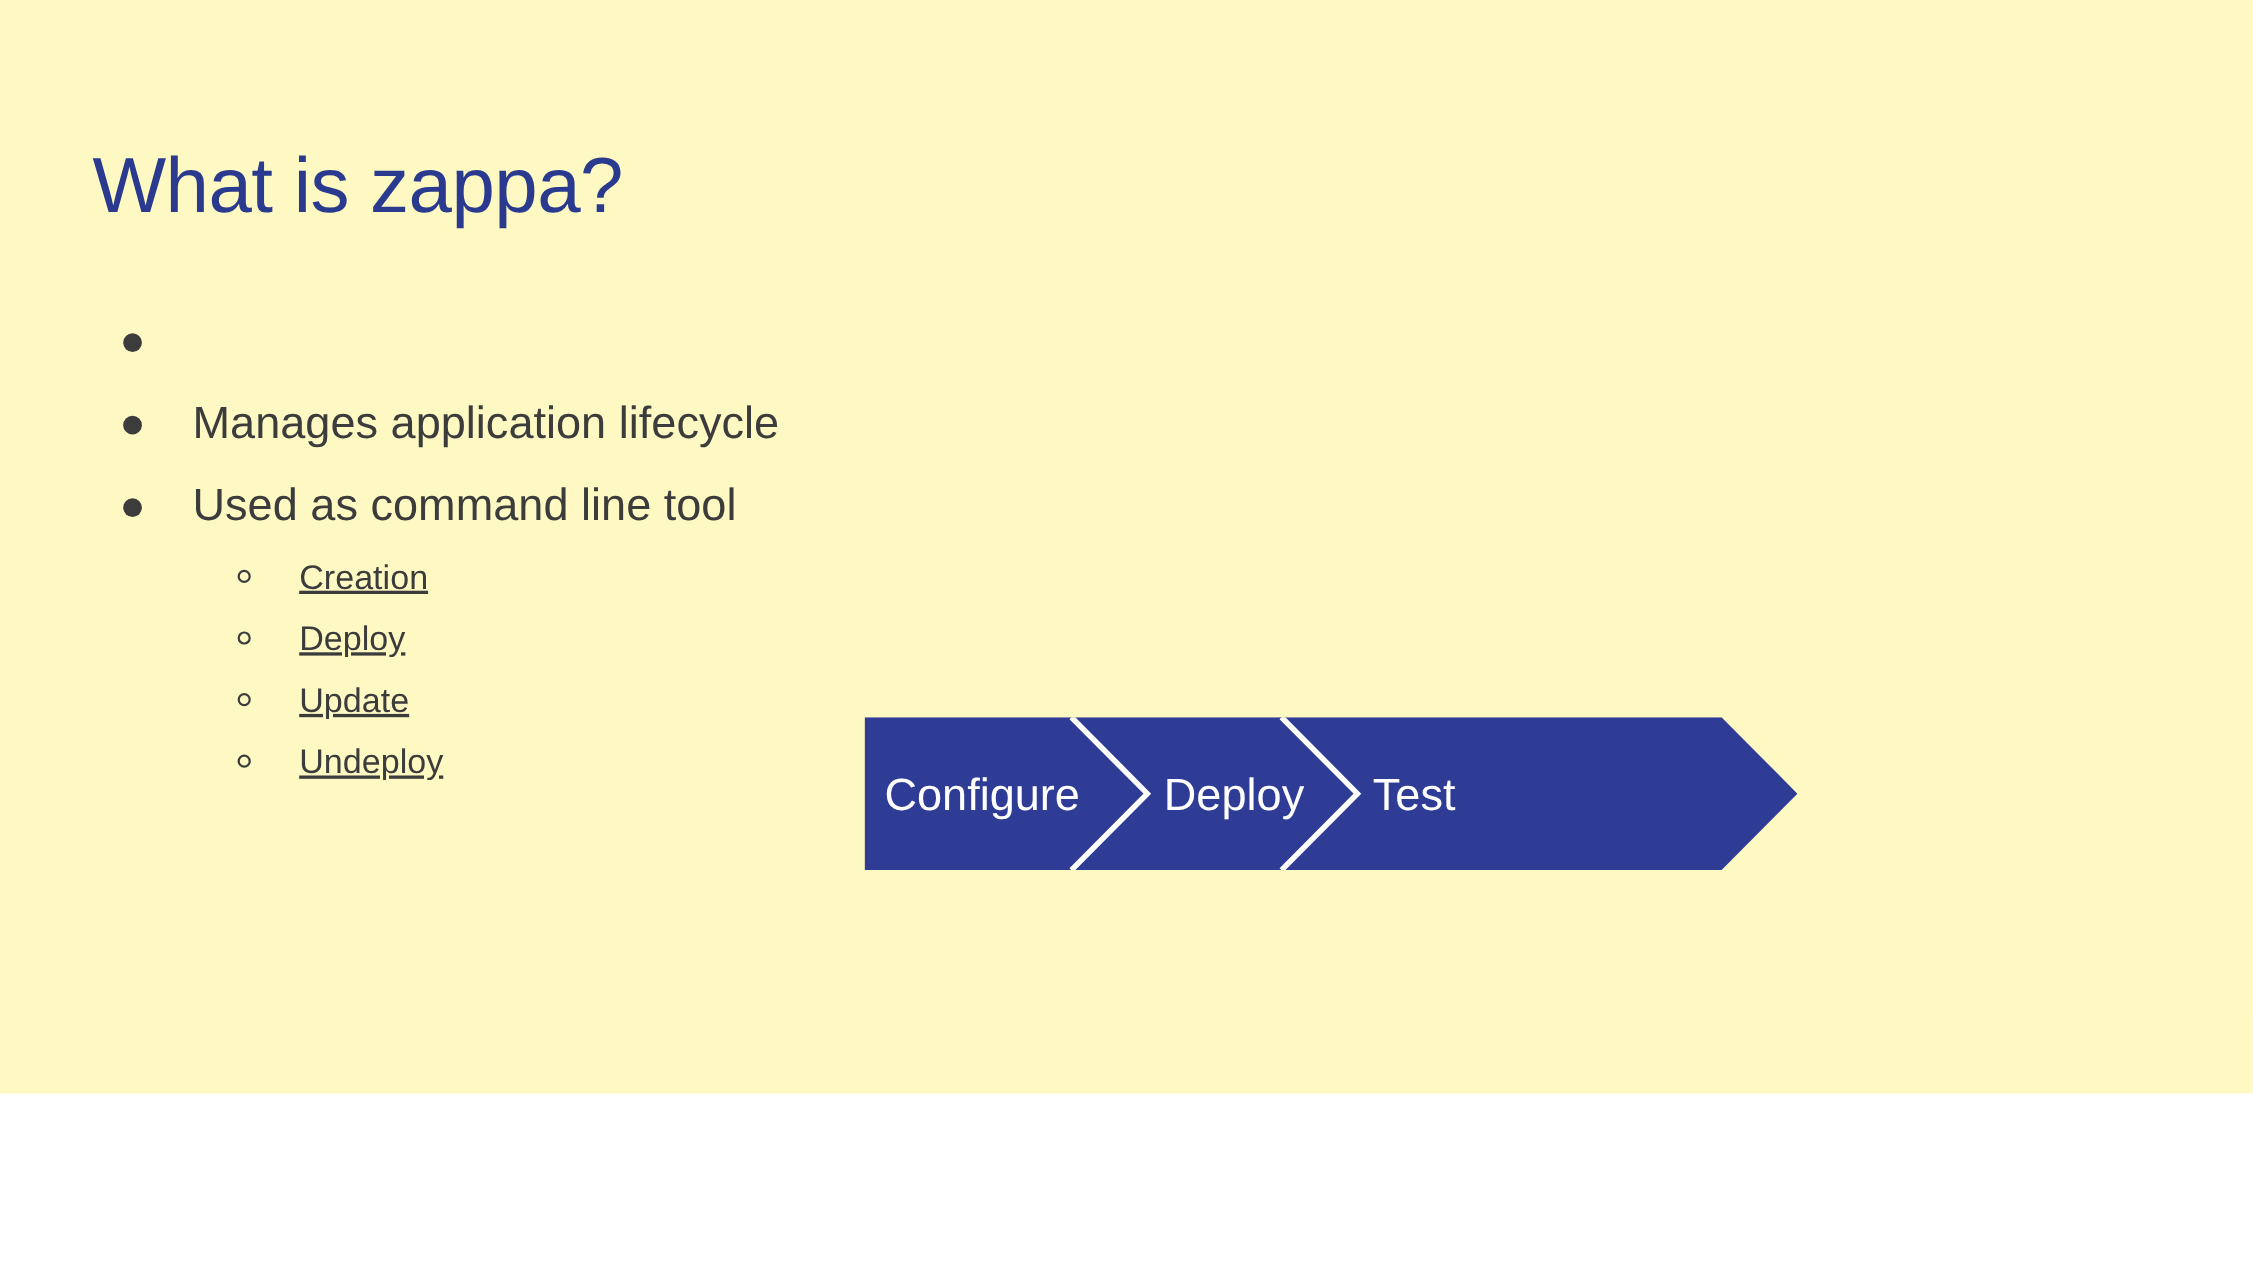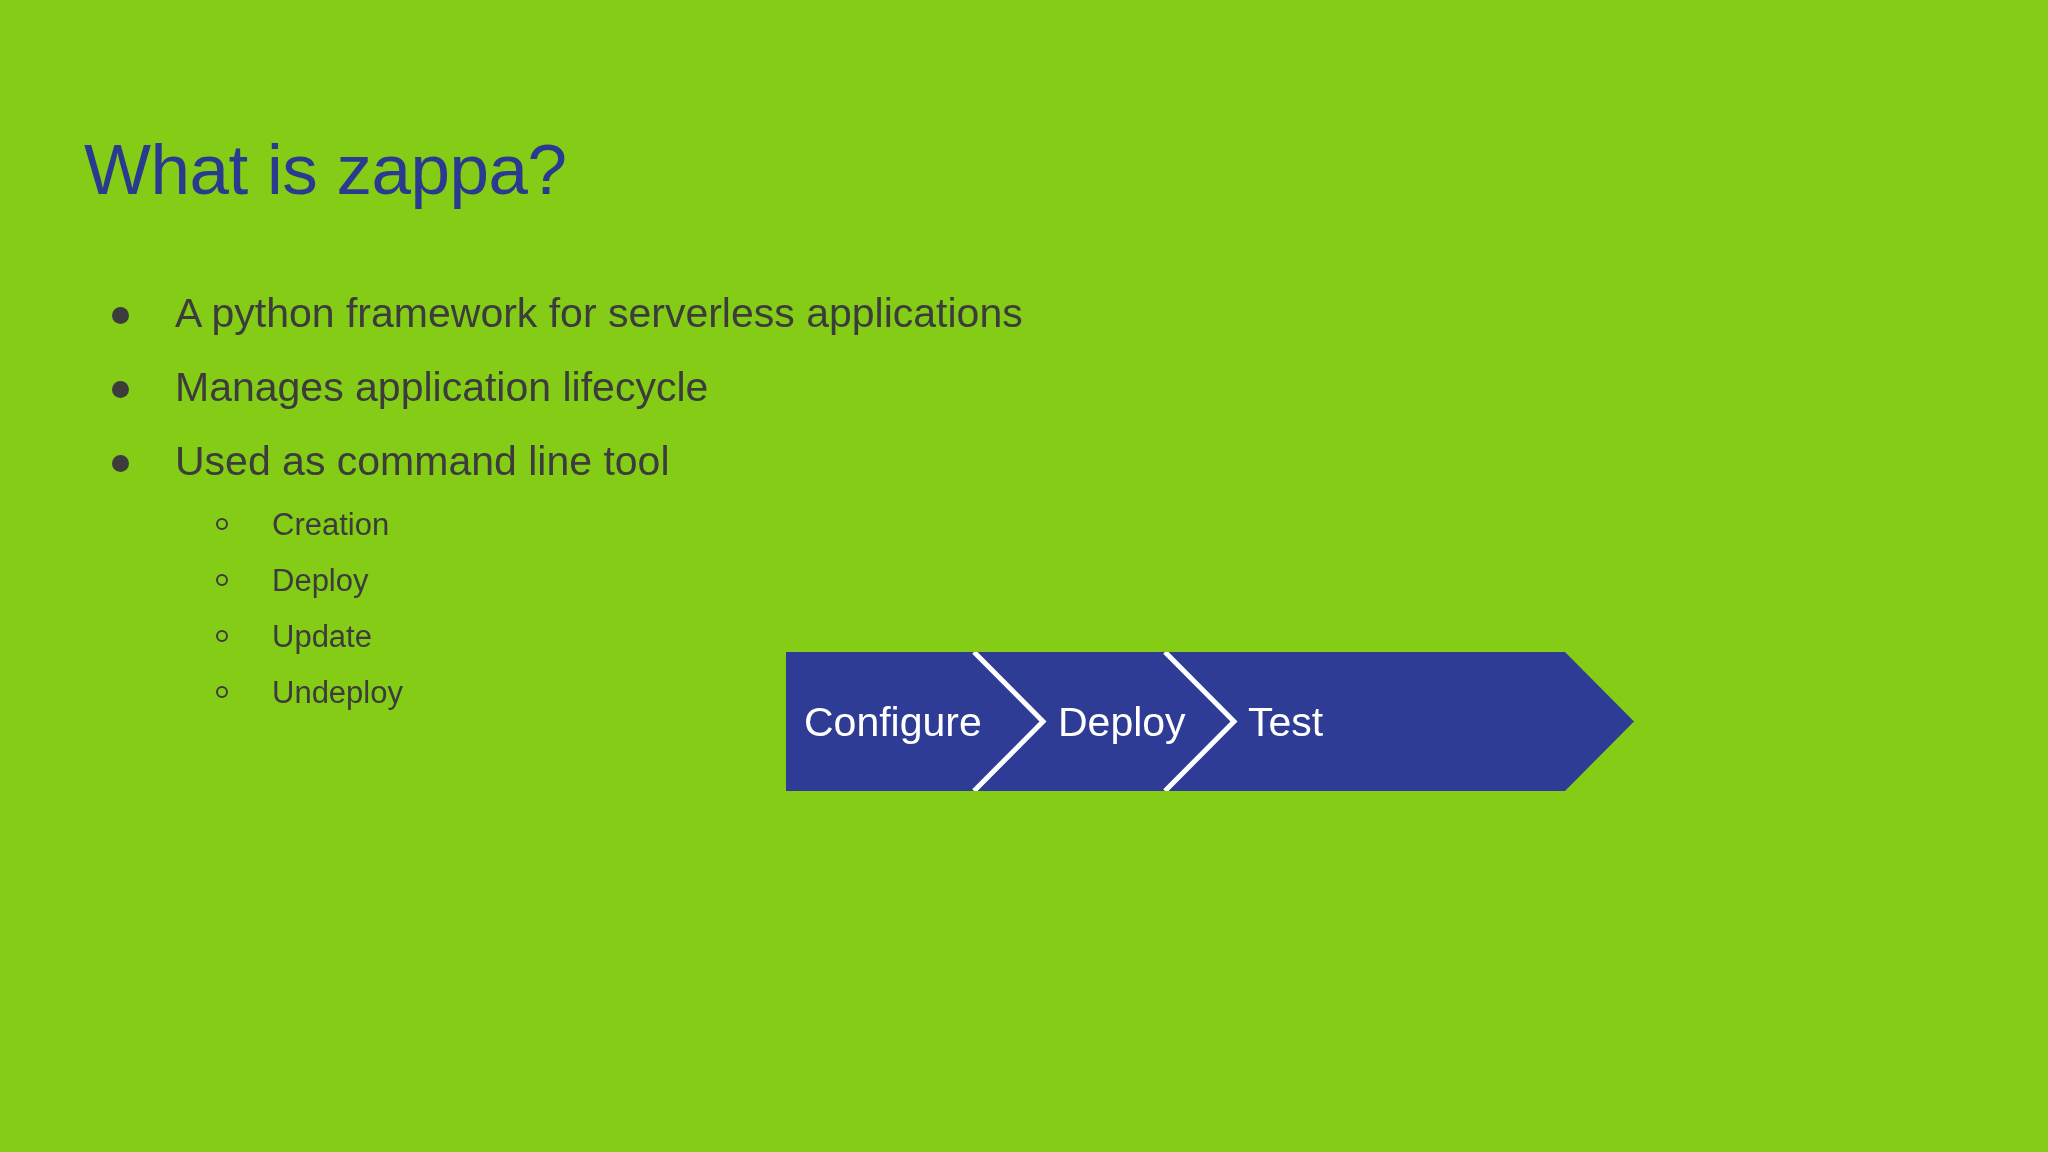--- a/index.html
+++ b/index.html
@@ -12,22 +12,22 @@
     width: 2048px;
     height: 1152px;
     overflow: hidden;
     font-family: "Liberation Sans", sans-serif;
     -webkit-font-smoothing: antialiased;
   }
 
   .slide {
     position: relative;
     width: 2048px;
-    height: 1152px;
-    background: #84cc16;
+    height: 994px;
+    background: #fef9c3;
     box-sizing: border-box;
   }
 
   
   .slide-title {
     position: absolute;
     left: 84px;
     top: 79px;
     font-size: 71px;
     line-height: 86px;
@@ -95,20 +95,21 @@
   }
 
   .sub-item {
     position: relative;
     display: flex;
     align-items: center;
     font-size: 31px;
     line-height: 56px;
     color: #3c3c3c;
     white-space: nowrap;
+    text-decoration: underline;
   }
 
   .sub-marker {
     display: inline-block;
     width: 64px;
     flex: 0 0 64px;
     box-sizing: border-box;
     padding-left: 8px;
   }
 
@@ -151,21 +152,20 @@
 </head>
 <body>
 
 <div class="slide">
 
   <h1 class="slide-title">What is zappa?</h1>
 
   <ul class="bullet-list">
     <li class="bullet-item">
       <span class="bullet-marker"><span class="bullet-dot"></span></span>
-      <span class="bullet-text">A python framework for serverless applications</span>
     </li>
     <li class="bullet-item">
       <span class="bullet-marker"><span class="bullet-dot"></span></span>
       <span class="bullet-text">Manages application lifecycle</span>
     </li>
     <li class="bullet-item">
       <span class="bullet-marker"><span class="bullet-dot"></span></span>
       <span class="bullet-text">Used as command line tool</span>
     </li>
   </ul>

